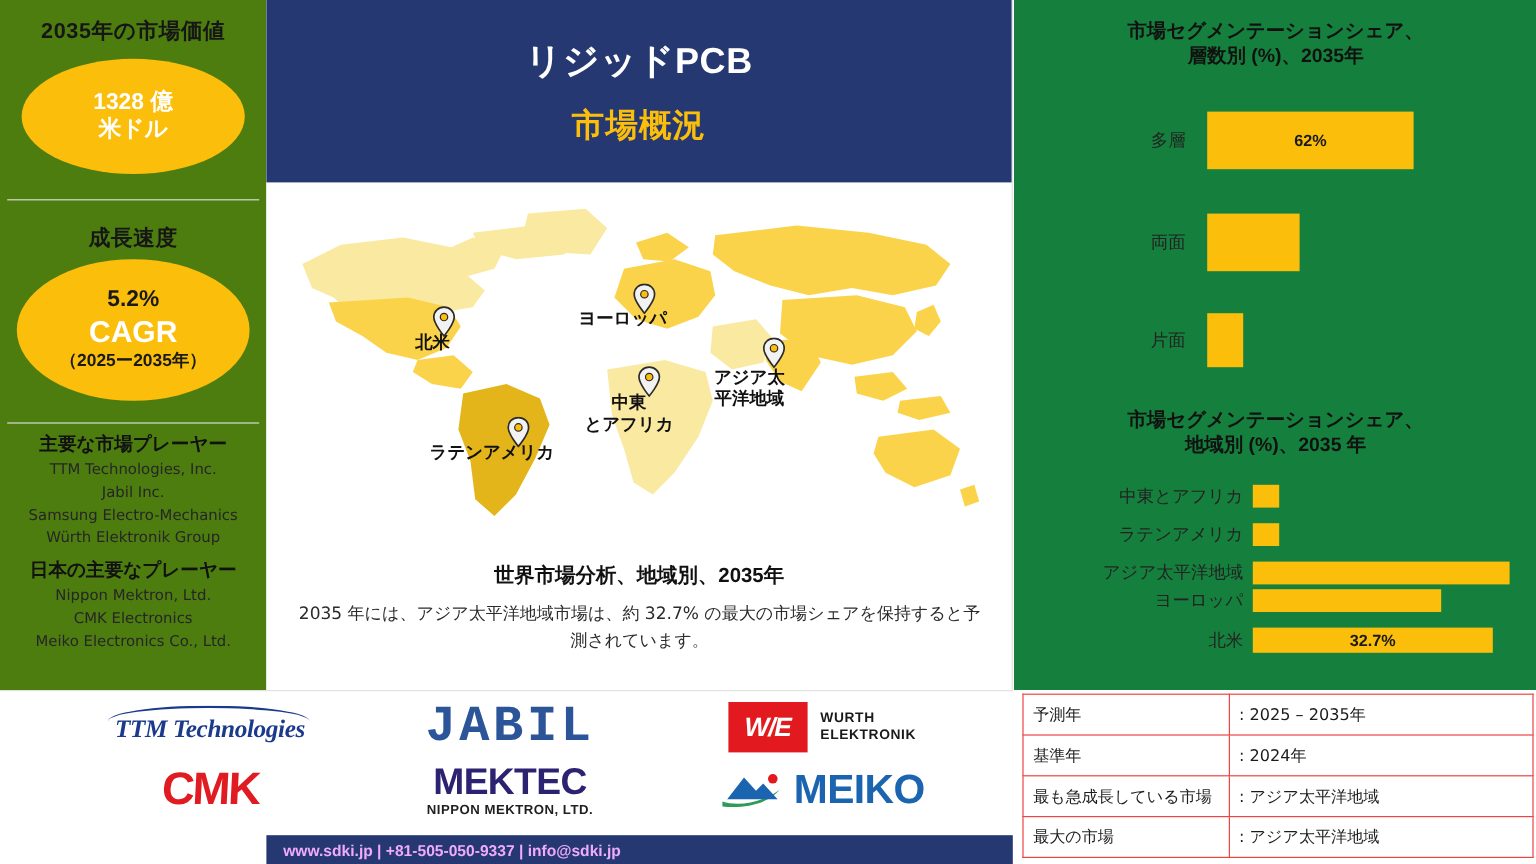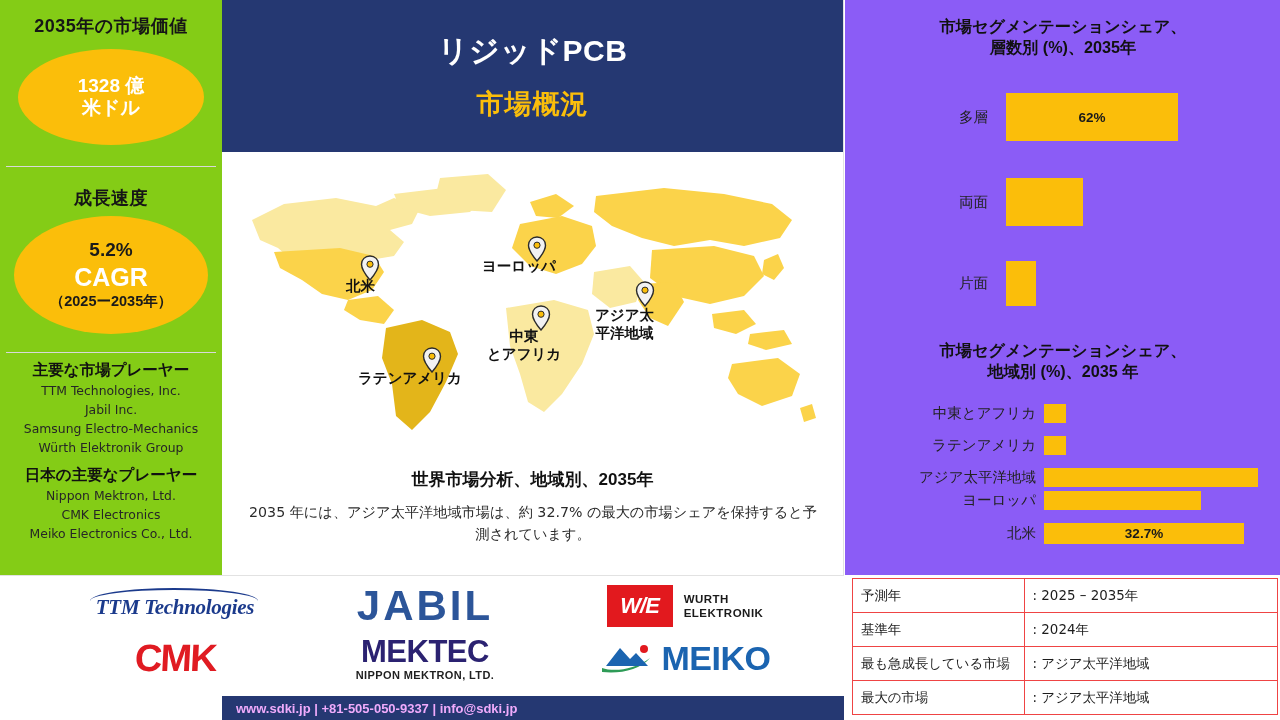--- a/index.html
+++ b/index.html
@@ -5,21 +5,21 @@
   html,body{margin:0;padding:0;}
   body{
     width:1280px;height:720px;
     background:#ffffff;
     font-family:"Liberation Sans","DejaVu Sans",sans-serif;
     overflow:hidden;position:relative;
   }
   .page{position:absolute;inset:0;}
 
   
-  .left-col{position:absolute;left:0;top:0;width:222px;height:575px;background:#84cc16;}
+  .left-col{position:absolute;left:0;top:0;width:222px;height:575px;background:#4d7c0f;}
   .lsec{position:absolute;left:0;width:222px;box-sizing:border-box;text-align:center;}
   .lsec-divider{position:absolute;left:6px;width:210px;height:1px;background:#d9d9d9;}
 
   .lsec-title{font-size:18px;font-weight:bold;color:#161616;letter-spacing:.5px;}
   .ellipse{
     background:#FBBE0A;border-radius:50%;
     display:flex;flex-direction:column;align-items:center;justify-content:center;
     margin:0 auto;
   }
   .ell1{width:186px;height:96px;}
@@ -45,21 +45,21 @@
   .maplabel{position:absolute;font-size:14.5px;font-weight:bold;color:#111;
             text-align:center;line-height:1.18;white-space:nowrap;}
 
   .map-head{position:absolute;left:0;top:468px;width:621px;text-align:center;
             font-size:17px;font-weight:bold;color:#111;}
   .map-body{position:absolute;left:26px;top:501px;width:570px;text-align:center;
             font-size:14.2px;color:#2b2b2b;line-height:1.58;
             font-family:"DejaVu Sans",sans-serif;}
 
   
-  .right-col{position:absolute;left:845px;top:0;width:435px;height:575px;background:#8b5cf6;}
+  .right-col{position:absolute;left:845px;top:0;width:435px;height:575px;background:#15803d;}
   .chart-title{text-align:center;font-size:16.2px;font-weight:bold;color:#111;line-height:1.32;}
 
   .hbar-row{position:relative;display:flex;align-items:center;}
   .hbar-label{font-size:14.5px;color:#222;text-align:right;font-family:"DejaVu Sans",sans-serif;}
   .hbar{background:#FBBE0A;position:relative;display:flex;align-items:center;justify-content:center;}
   .hbar-val{font-size:13.5px;font-weight:bold;color:#1a1a1a;}
 
   
   .info-table{position:absolute;left:852px;top:578px;width:426px;
               border-collapse:collapse;font-family:"DejaVu Sans",sans-serif;}
@@ -72,21 +72,21 @@
   .logos{position:absolute;left:0;top:575px;width:844px;height:121px;background:#fff;
          border-top:1px solid #e2e2e2;}
   .logo-cell{position:absolute;display:flex;align-items:center;justify-content:center;}
 
   .ttm{font-family:"Liberation Serif",serif;font-style:italic;font-weight:bold;
        font-size:21px;color:#1b3a8c;letter-spacing:-.3px;position:relative;}
   .ttm::before{content:"";position:absolute;left:-6px;top:-7px;width:168px;height:11px;
        border-top:2.5px solid #1b3a8c;border-radius:50%/100% 100% 0 0;}
   .cmk{font-family:"Liberation Sans",sans-serif;font-weight:bold;font-size:38px;
        color:#E01B22;letter-spacing:-2px;transform:skewX(-3deg);}
-  .jabil{font-family:Liberation Sans, sans-serif;font-weight:bold;font-size:42px;
+  .jabil{font-family:Liberation Mono, monospace;font-weight:bold;font-size:42px;
        color:#2C5599;letter-spacing:3px;position:relative;}
   .mektec{text-align:center;line-height:1;}
   .mektec .m1{font-family:"Liberation Sans",sans-serif;font-weight:bold;font-size:31px;
        color:#2B2271;letter-spacing:-.5px;}
   .mektec .m2{font-family:"Liberation Sans",sans-serif;font-weight:bold;font-size:11px;
        color:#1f1f1f;letter-spacing:.4px;margin-top:3px;}
   .wurth{display:flex;align-items:center;gap:11px;}
   .wurth .wbox{width:66px;height:42px;background:#E2191E;display:flex;align-items:center;
        justify-content:center;}
   .wurth .we{color:#fff;font-weight:bold;font-size:22px;font-style:italic;

